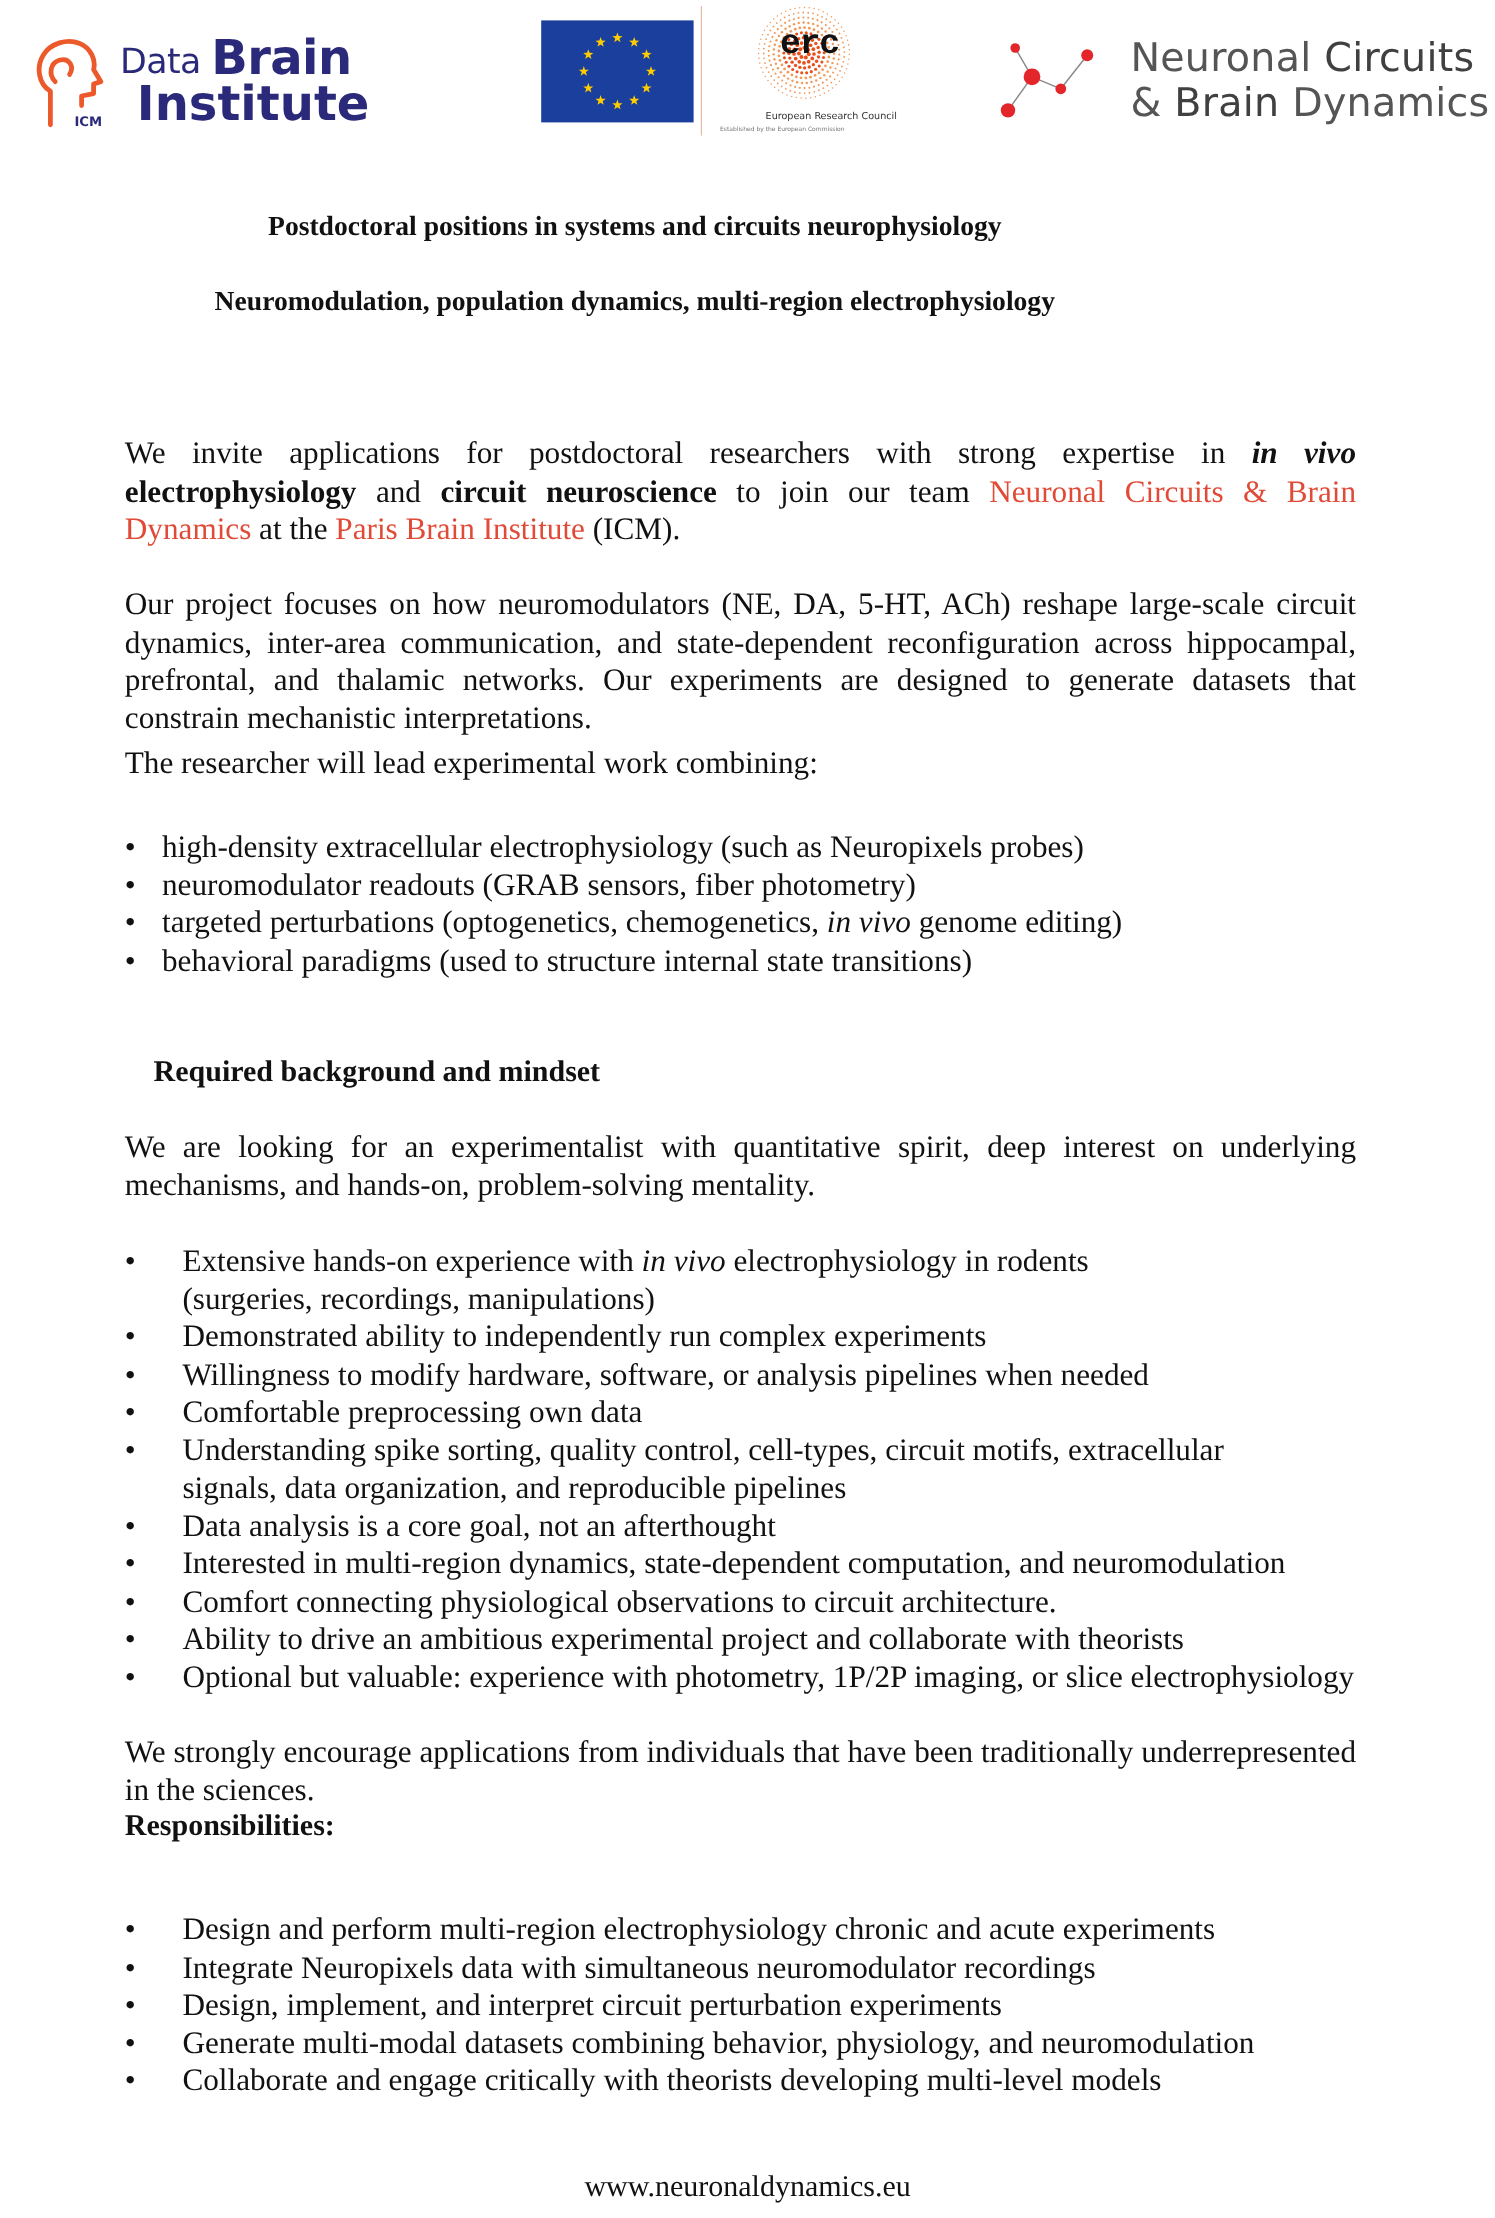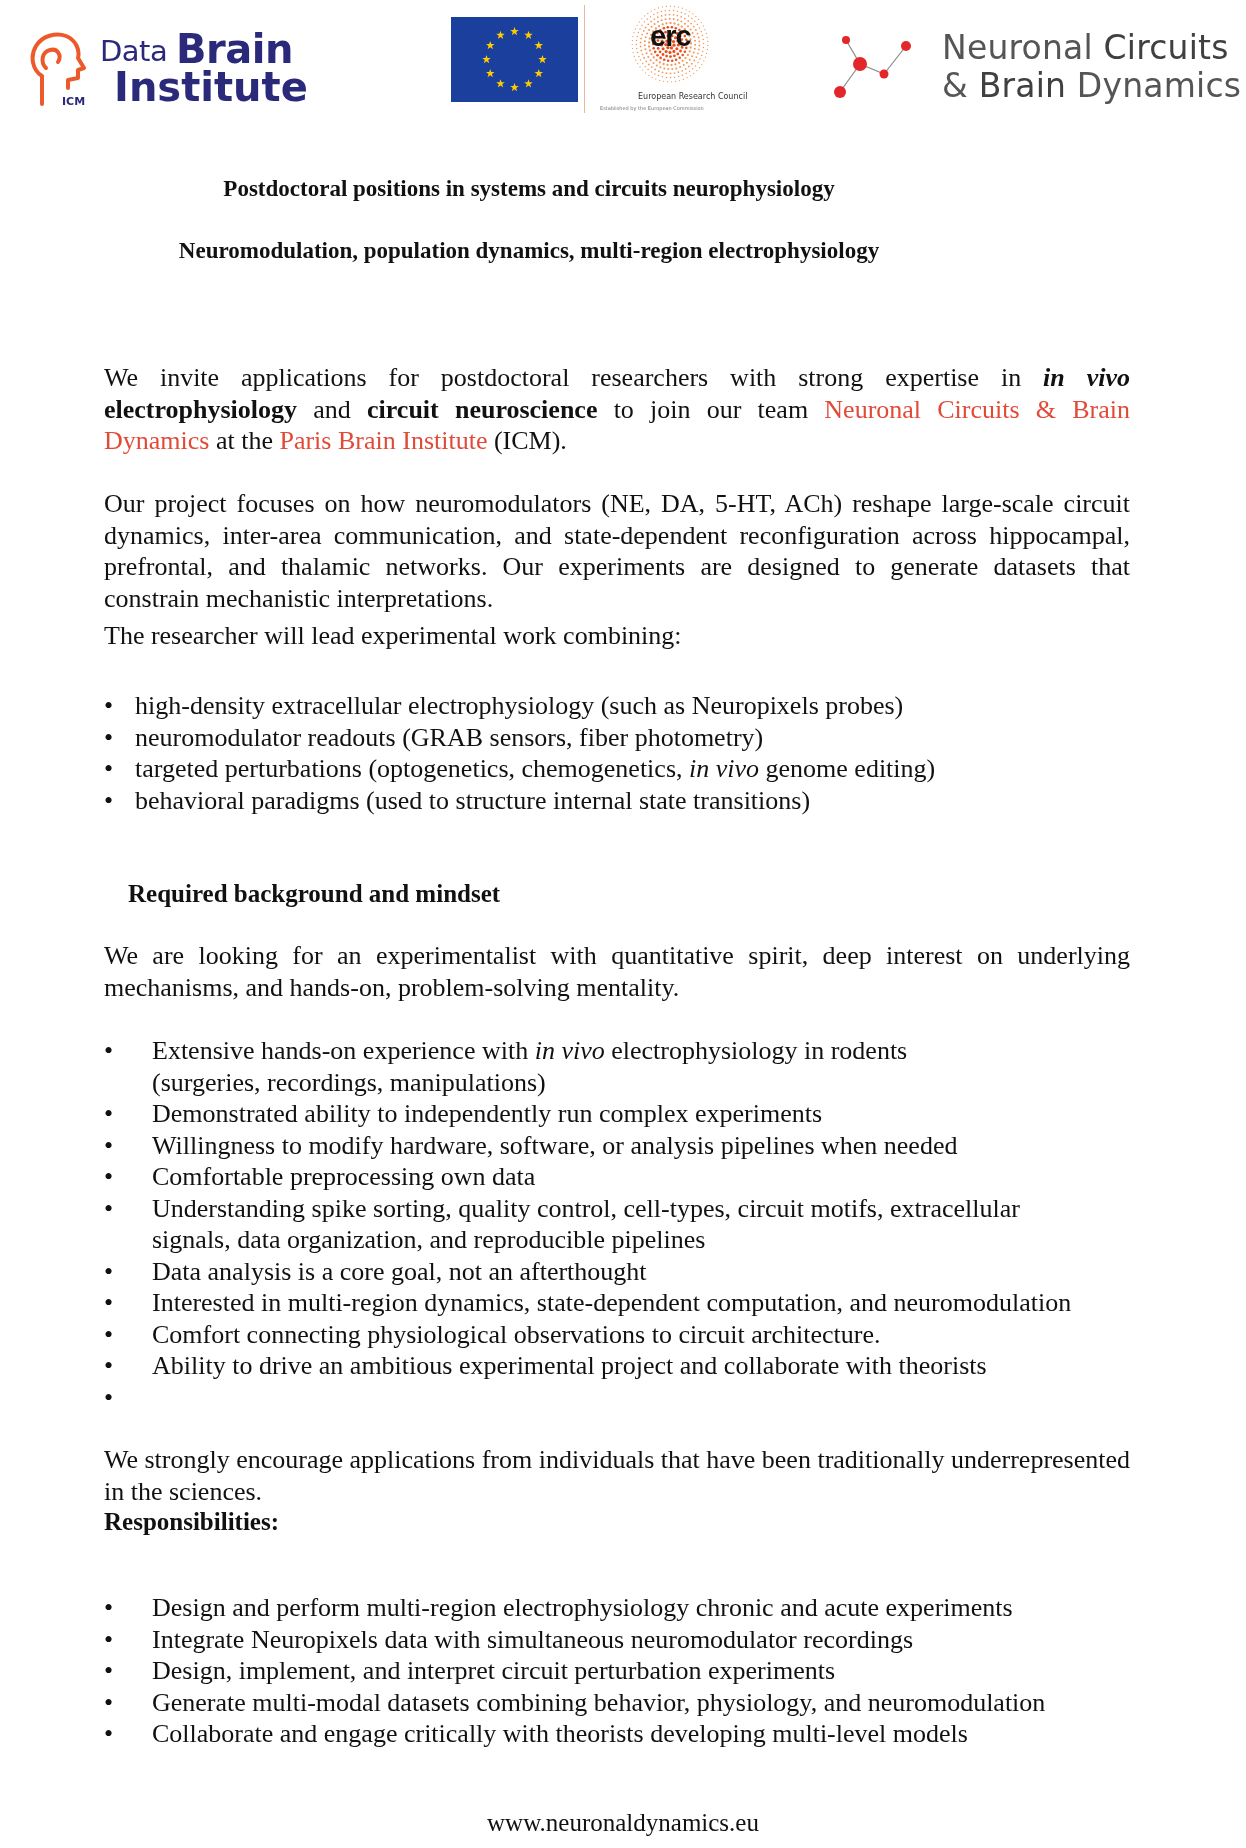--- a/index.html
+++ b/index.html
@@ -14,21 +14,21 @@
   #logo-icm .pb-brain { position:absolute; left: 146px; top: -2px; font-family: "DejaVu Sans", sans-serif;
         font-size: 40px; font-weight: bold; color:#2b2a7a; letter-spacing:-0.5px; }
   #logo-icm .pb-inst { position:absolute; left: 84px; top: 36px; font-family: "DejaVu Sans", sans-serif;
         font-size: 40px; font-weight: bold; color:#2b2a7a; letter-spacing:0px; }
   #logo-icm .pb-icm { position:absolute; left: 32px; top: 67px; font-family: "DejaVu Sans", sans-serif;
         font-size: 11px; font-weight: bold; color:#2b2a7a; }
 
   #logo-eu { left: 451px; top: 17px; width: 127px; height: 85px; background:#1a3f9c; }
   #eu-divider { left: 584px; top: 5px; width: 1px; height: 108px; background:#e7b9a6; }
   #logo-erc { left: 592px; top: 4px; width: 150px; height: 112px; }
-  #logo-erc .erc-text { position:absolute; left: 58px; top: 16px; font-family: Liberation Sans, sans-serif;
+  #logo-erc .erc-text { position:absolute; left: 58px; top: 16px; font-family: Liberation Mono, monospace;
         font-weight: bold; font-size: 29px; color:#111; letter-spacing:-1px; }
   #logo-erc .erc-name { position:absolute; left: 8px; top: 88px; font-family: "DejaVu Sans", sans-serif;
         font-size: 8px; color:#333; white-space:nowrap;padding-left:38px; }
   #logo-erc .erc-sub { position:absolute; left: 8px; top: 101px; font-family: "DejaVu Sans", sans-serif;
         font-size: 5px; color:#777; white-space:nowrap; }
 
   #logo-ncbd { left: 832px; top: 26px; width: 410px; height: 90px; }
   #logo-ncbd .l1, #logo-ncbd .l2 { position:absolute; left: 110px; font-family: "DejaVu Sans", sans-serif;
         font-size: 33px; color:#555; white-space:nowrap; letter-spacing:0.2px; }
   #logo-ncbd .l1 { top: 2px; }
@@ -442,21 +442,21 @@
 <ul id="list-background" class="bl">
   <li><span class="dot">•</span><span>Extensive hands-on experience with </span><i>in vivo</i><span> electrophysiology in rodents</span><br><span>(surgeries, recordings, manipulations)</span></li>
   <li><span class="dot">•</span><span>Demonstrated ability to independently run complex experiments</span></li>
   <li><span class="dot">•</span><span>Willingness to modify hardware, software, or analysis pipelines when needed</span></li>
   <li><span class="dot">•</span><span>Comfortable preprocessing own data</span></li>
   <li><span class="dot">•</span><span>Understanding spike sorting, quality control, cell-types, circuit motifs, extracellular</span><br><span>signals, data organization, and reproducible pipelines</span></li>
   <li><span class="dot">•</span><span>Data analysis is a core goal, not an afterthought</span></li>
   <li><span class="dot">•</span><span>Interested in multi-region dynamics, state-dependent computation, and neuromodulation</span></li>
   <li><span class="dot">•</span><span>Comfort connecting physiological observations to circuit architecture.</span></li>
   <li><span class="dot">•</span><span>Ability to drive an ambitious experimental project and collaborate with theorists</span></li>
-  <li><span class="dot">•</span></li>
+  <li><span class="dot">•</span><span>Optional but valuable: experience with photometry, 1P/2P imaging, or slice electrophysiology</span></li>
 </ul>
 
 <div id="p-encourage" class="para">We strongly encourage applications from individuals that have been traditionally underrepresented in the sciences.</div>
 
 <div id="h-resp" class="heading">Responsibilities:</div>
 <ul id="list-resp" class="bl">
   <li><span class="dot">•</span><span>Design and perform multi-region electrophysiology chronic and acute experiments</span></li>
   <li><span class="dot">•</span><span>Integrate Neuropixels data with simultaneous neuromodulator recordings</span></li>
   <li><span class="dot">•</span><span>Design, implement, and interpret circuit perturbation experiments</span></li>
   <li><span class="dot">•</span><span>Generate multi-modal datasets combining behavior, physiology, and neuromodulation</span></li>

